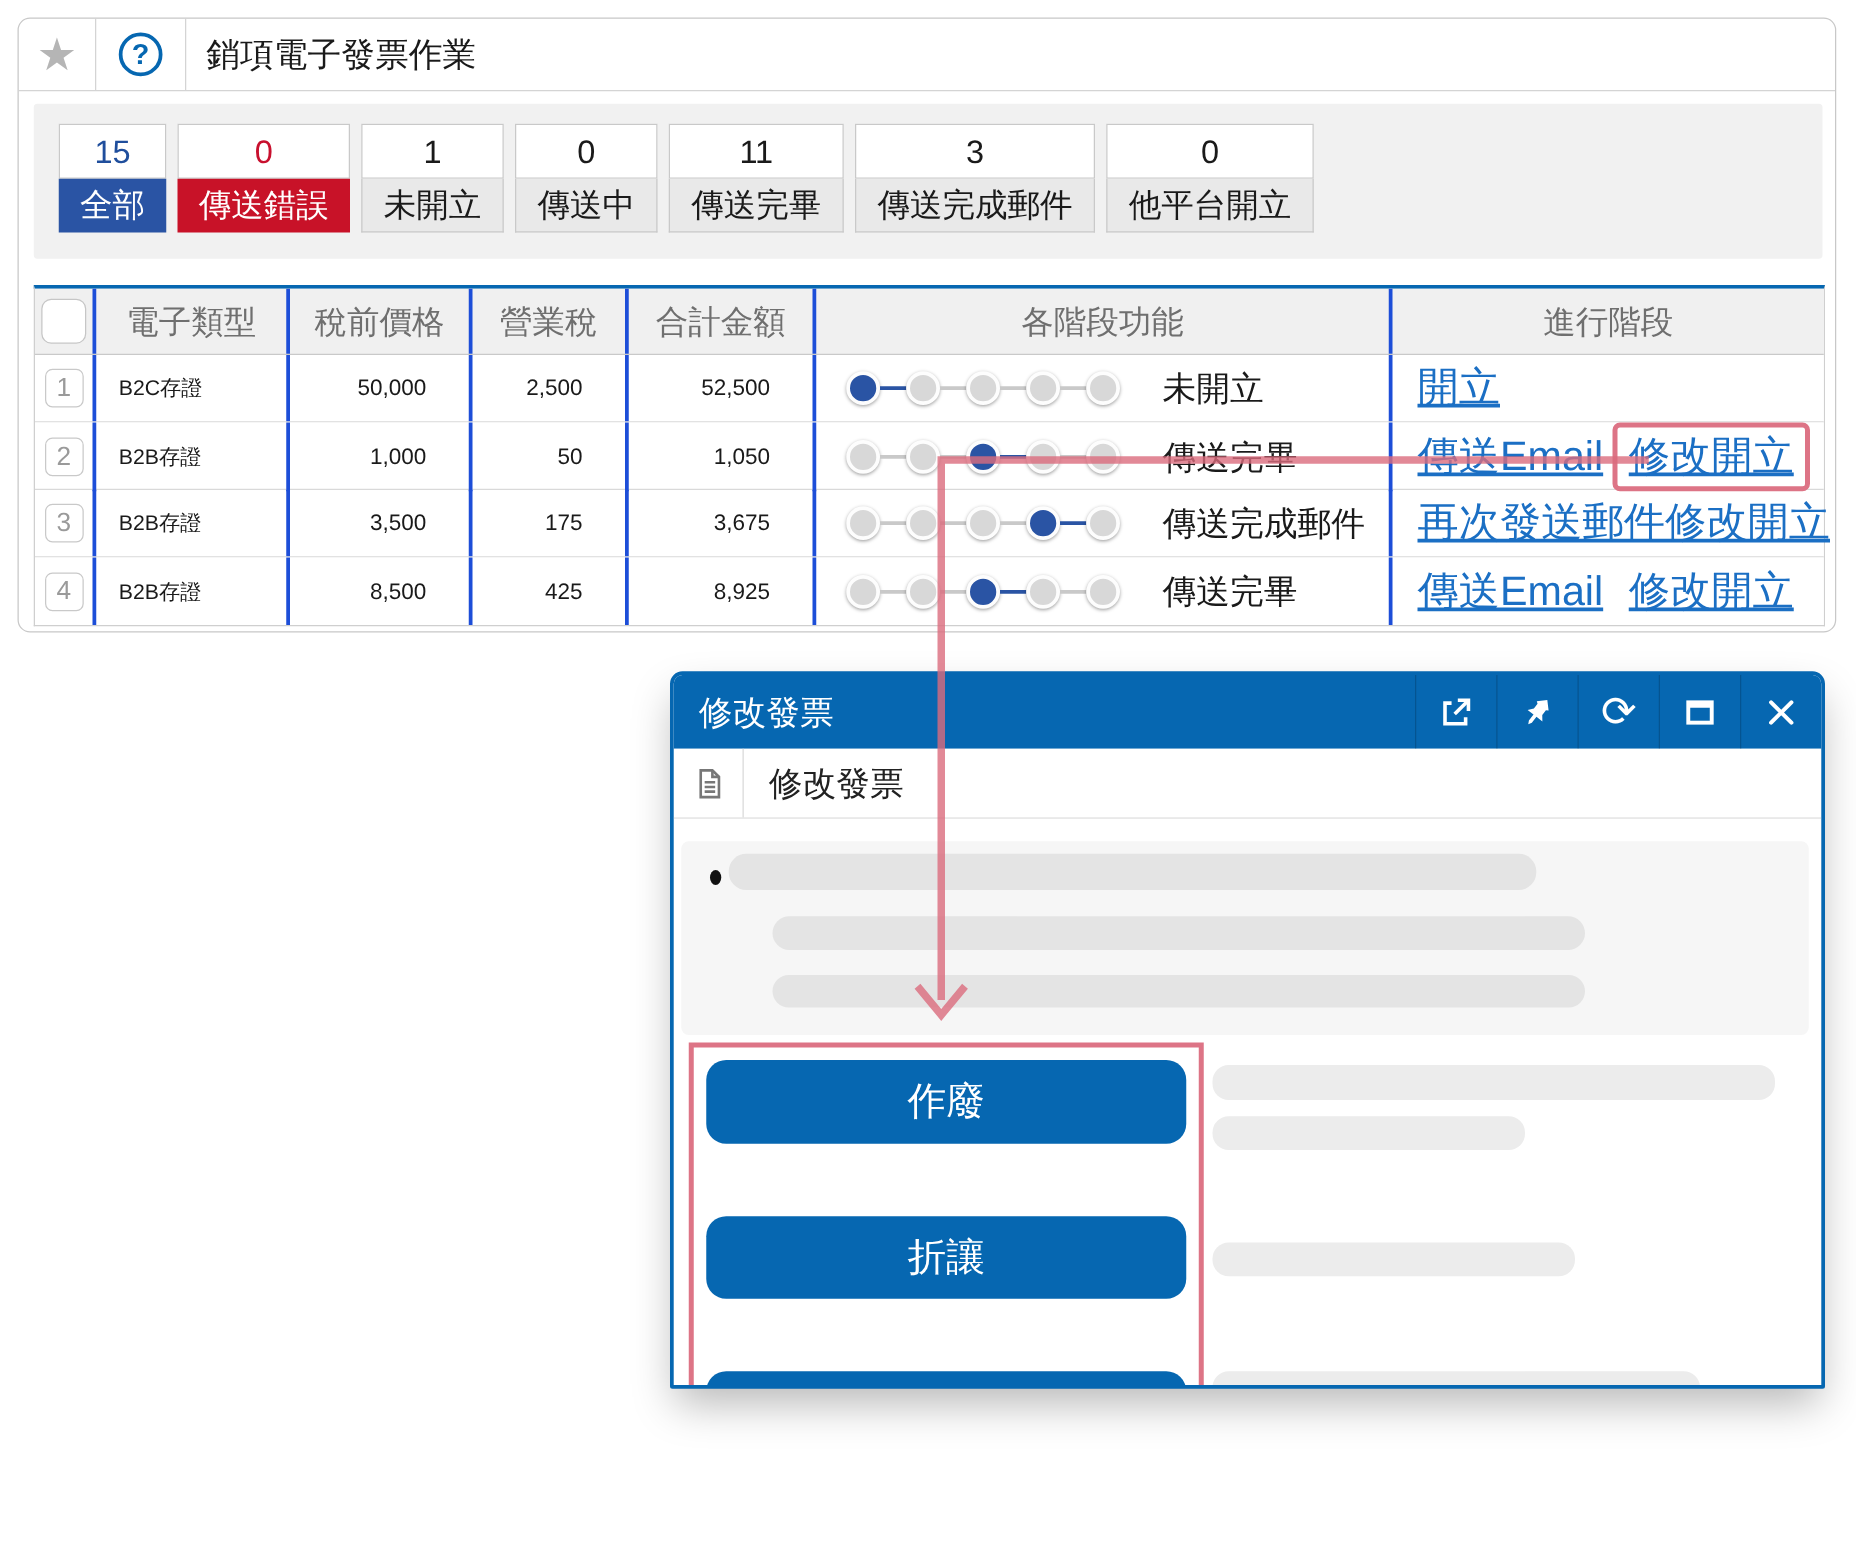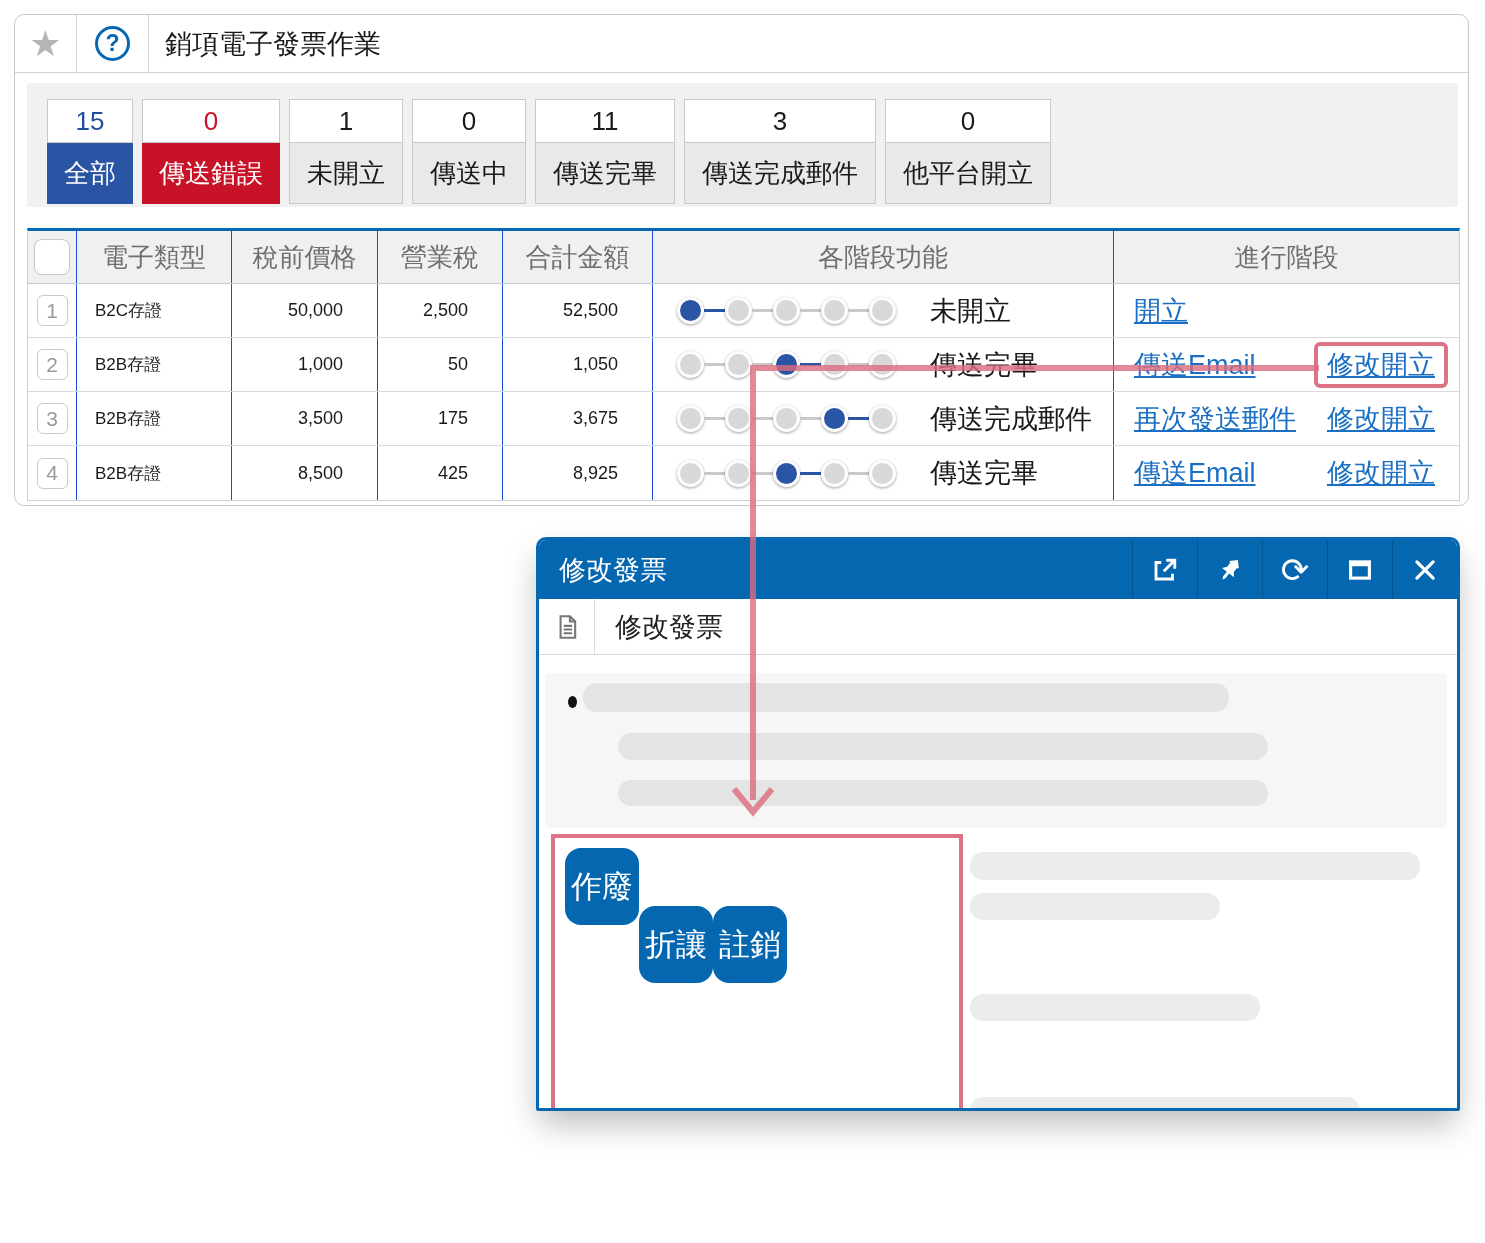--- a/index.html
+++ b/index.html
@@ -13,71 +13,71 @@
   .hc-star{width:62px;border-right:1px solid #d4d4d4;display:flex;align-items:center;justify-content:center;cursor:pointer;}
   .star{color:#b5b5b5;font-size:36px;line-height:1;}
   .hc-help{width:72px;border-right:1px solid #d4d4d4;display:flex;align-items:center;justify-content:center;cursor:pointer;}
   .help-ring{width:35px;height:35px;border:3px solid #0667b1;border-radius:50%;color:#0667b1;font-weight:700;font-size:23px;display:flex;align-items:center;justify-content:center;}
   .wtitle{display:flex;align-items:center;padding-left:16px;font-size:27px;font-weight:500;color:#1a1a1a;}
 
   
   .filter-bar{position:absolute;left:12px;top:68px;width:1431px;height:124px;background:#f1f1f1;border-radius:3px;display:flex;gap:9px;padding:16px 0 0 20px;}
   .tile{display:flex;flex-direction:column;cursor:pointer;}
   .tile-num{height:44px;background:#fff;border:1px solid #c9c9c9;display:flex;align-items:center;justify-content:center;font-size:26px;}
-  .tile-label{height:61px;display:flex;align-items:center;justify-content:center;font-size:26px;padding:0 17px;white-space:nowrap;}
+  .tile-label{height:43px;display:flex;align-items:center;justify-content:center;font-size:26px;padding:0 17px;white-space:nowrap;}
   .tile.default .tile-num{color:#1a1a1a;}
   .tile.default .tile-label{background:#e9e9e9;border:1px solid #c9c9c9;border-top:0;color:#1a1a1a;}
   .tile.primary .tile-num{color:#1f4e9c;}
   .tile.primary .tile-label{background:#2a54a4;color:#fff;}
   .tile.danger .tile-num{color:#c8102e;}
   .tile.danger .tile-label{background:#c81228;color:#fff;}
 
   
   .table{position:absolute;left:12px;top:213px;width:1433px;border:1px solid #cfcfcf;border-top:3px solid #0667b1;background:#fff;}
   .trow{display:grid;grid-template-columns:49px 155px 146px 125px 150px 461px 345px;}
   .trow.thead{height:53px;background:#f0f0f0;border-bottom:1px solid #c9c9c9;}
   .tbody .trow{height:54px;background:#fff;border-bottom:1px solid #d9d9d9;}
   .tbody .trow:last-child{border-bottom:0;}
-  .cell{display:flex;align-items:center;border-right:1px solid #1d4ed8;min-width:0;}
+  .cell{display:flex;align-items:center;border-right:3px solid #1d4ed8;min-width:0;}
   .trow .cell:last-child{border-right:0;}
   .hcell{justify-content:center;color:#6f6f6f;font-size:26px;}
   .c-check{justify-content:center;}
   .checkbox{width:36px;height:36px;background:#fff;border:1px solid #c6c6c6;border-radius:8px;cursor:pointer;}
   .c-num{justify-content:center;}
   .num-badge{width:31px;height:31px;border:1px solid #c9c9c9;border-radius:6px;background:#fff;color:#9a9a9a;font-size:21px;display:flex;align-items:center;justify-content:center;}
   .c-type{padding-left:18px;font-size:17px;}
   .c-amt{justify-content:flex-end;padding-right:34px;font-size:18px;}
   .c-stage{padding-left:24px;}
   .steps{display:flex;align-items:center;}
   .dot{width:27px;height:27px;border-radius:50%;background:#d8d8d8;border:3px solid #fdfdfd;box-shadow:0 1px 3px rgba(0,0,0,.38);}
   .dot.active{background:#2a54a4;}
   .conn{width:21px;height:3px;background:#c9c9c9;}
   .conn.active{background:#2a54a4;}
   .stage-label{margin-left:34px;font-size:27px;color:#1a1a1a;white-space:nowrap;}
   .c-actions{justify-content:space-between;padding:0 24px 0 20px;}
-  .tlink{color:#1b6fc4;text-decoration:underline;font-size:27px;cursor:pointer;white-space:nowrap;}
+  .tlink{color:#1b6fc4;text-decoration:underline;font-size:33px;cursor:pointer;white-space:nowrap;}
   .hlbox{border:4px solid #dd7486;border-radius:6px;padding:1px 9px;margin-right:-13px;}
 
   
   .modal{position:absolute;left:536px;top:537px;width:924px;height:574px;background:#fff;border:3px solid #0667b1;border-radius:10px 10px 2px 2px;box-shadow:0 16px 34px -4px rgba(0,0,0,.28);overflow:hidden;}
   .mtitlebar{height:59px;background:#0667b1;display:flex;align-items:stretch;}
   .mtitle{flex:1;display:flex;align-items:center;padding-left:20px;color:#fff;font-size:27px;}
   .mticon{width:65px;display:flex;align-items:center;justify-content:center;border-left:1px solid rgba(0,0,0,.18);cursor:pointer;color:#fff;}
   .mticon .uni{font-size:34px;line-height:1;}
   .msubtitle{height:56px;border-bottom:1px solid #d9d9d9;display:flex;align-items:stretch;background:#fff;}
   .msub-icon{width:56px;border-right:1px solid #d9d9d9;display:flex;align-items:center;justify-content:center;}
   .msub-text{display:flex;align-items:center;padding-left:20px;font-size:27px;color:#222;}
   .mbody{position:relative;height:550px;background:#fff;}
   .info-panel{position:absolute;left:6px;top:18px;width:902px;height:155px;background:#f6f6f6;border-radius:6px;}
   .bullet{position:absolute;left:23px;top:23px;width:9px;height:12px;border-radius:50%;background:#111;}
   .pbar{position:absolute;background:#e4e4e4;border-radius:14px;}
   .pbar1{left:38px;top:10px;width:646px;height:29px;}
   .pbar2{left:73px;top:60px;width:650px;height:27px;}
   .pbar3{left:73px;top:107px;width:650px;height:26px;}
-  .action-box{position:absolute;left:12px;top:179px;width:412px;height:346px;border:4px solid #dd7486;display:flex;flex-direction:row;padding:10px 10px 12px;background:#fff;}
+  .action-box{position:absolute;left:12px;top:179px;width:412px;height:346px;border:4px solid #dd7486;display:flex;flex-direction:column;padding:10px 10px 12px;background:#fff;}
   .mbtn{height:77px;border:none;border-radius:16px;background:#0667b1;color:#fff;font-size:31px;font-family:inherit;cursor:pointer;}
   .mbtn + .mbtn{margin-top:58px;}
   .sbar{position:absolute;background:#ececec;border-radius:13px;}
   .sbarA{left:431px;top:197px;width:450px;height:28px;}
   .sbarB{left:431px;top:238px;width:250px;height:27px;}
   .sbarC{left:431px;top:339px;width:290px;height:27px;}
   .sbarD{left:431px;top:442px;width:390px;height:28px;}
   .sbarE{left:431px;top:481px;width:249px;height:27px;}
 
   

